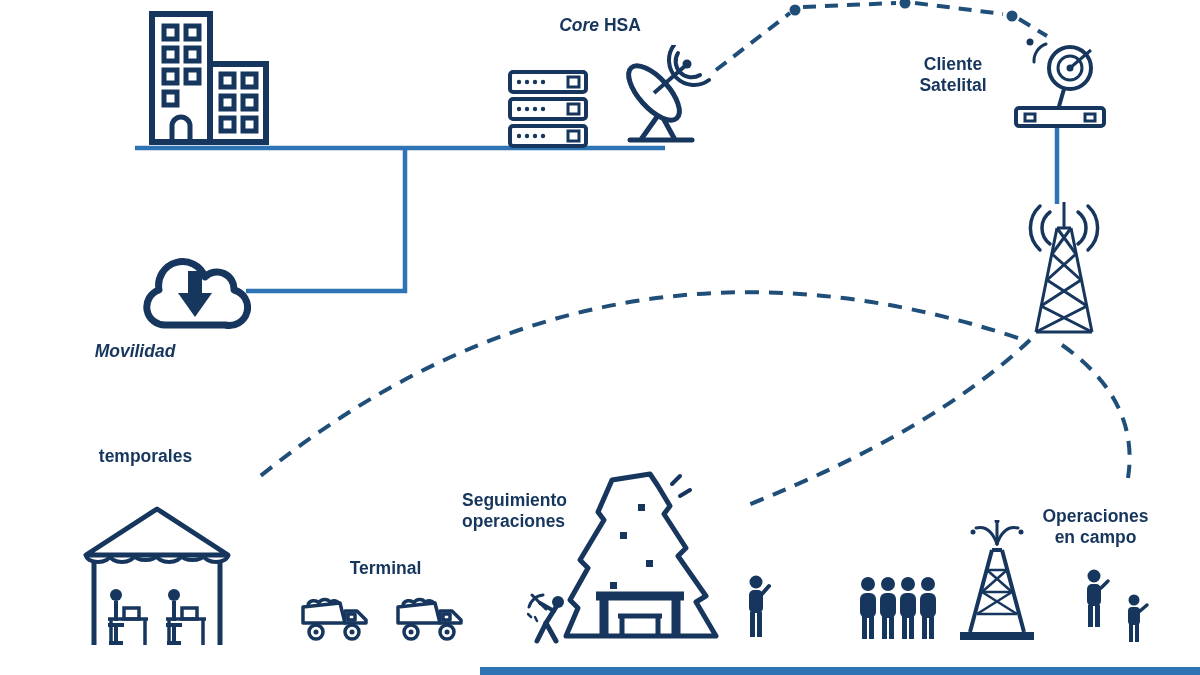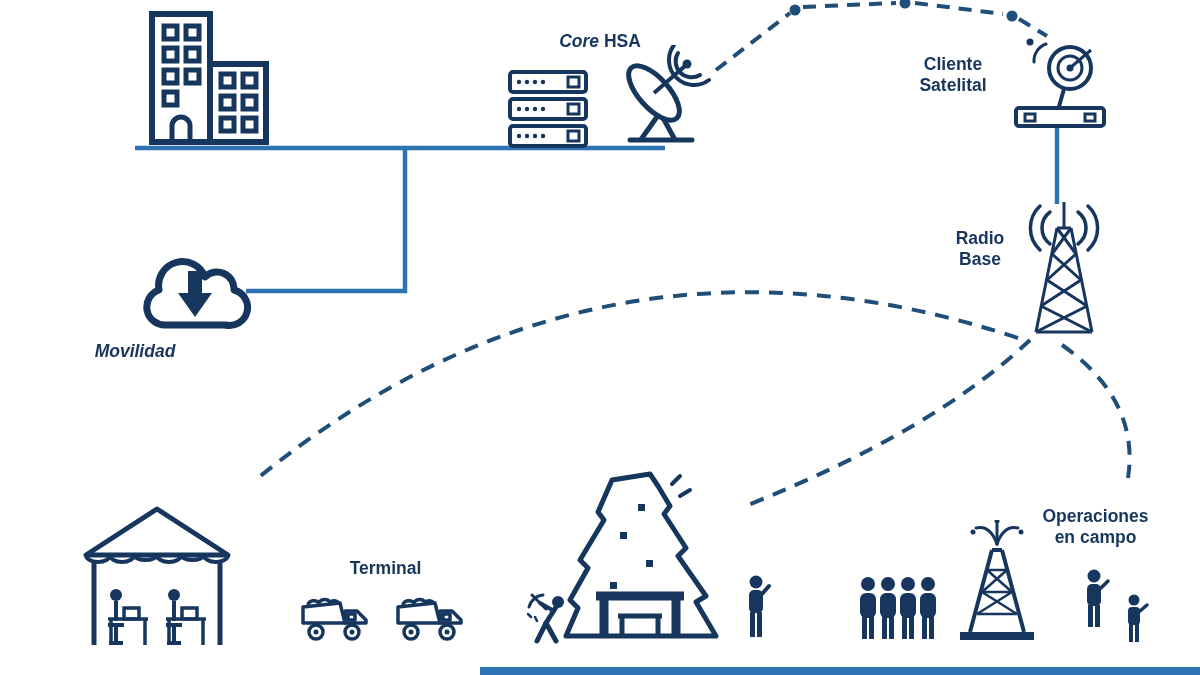--- a/index.html
+++ b/index.html
@@ -278,40 +278,41 @@
       <rect x="15" y="37" width="5" height="22"></rect>
       <circle cx="54" cy="32" r="5.5"></circle>
       <rect x="48" y="39" width="12" height="18" rx="4"></rect>
       <rect x="49" y="56" width="4" height="18"></rect>
       <rect x="55" y="56" width="4" height="18"></rect>
     </g>
     <path d="M21,20 L28,13 M60,43 L67,37" stroke="#17365d" stroke-width="3.5" stroke-linecap="round"></path>
   </svg>
 
 
-  <div class="label" style="left:540px;top:31px;width:120px;">
+  <div class="label" style="left:540px;top:15px;width:120px;">
     <span class="italic">Core</span><span> HSA</span>
   </div>
 
   <div class="label" style="left:898px;top:54px;width:110px;">
     <div>Cliente</div>
     <div>Satelital</div>
   </div>
 
-  <div class="label" style="left:935px;top:228px;width:90px;">
-    <div>Radio</div>
-    <div>Base</div>
-  </div>
 
   <div class="label italic" style="left:75px;top:341px;width:120px;">Movilidad</div>
 
   <div class="label" style="left:58px;top:446px;width:175px;">
+    <div>temporales</div>
   </div>
 
   <div class="label" style="left:328px;top:558px;width:115px;">Terminal</div>
 
+  <div class="label" style="left:462px;top:490px;width:140px;text-align:left;">
+    <div>Seguimiento</div>
+    <div>operaciones</div>
+  </div>
 
   <div class="label" style="left:1028px;top:506px;width:135px;">
     <div>Operaciones</div>
     <div>en campo</div>
   </div>
 
 </div>
 
 </body></html>

